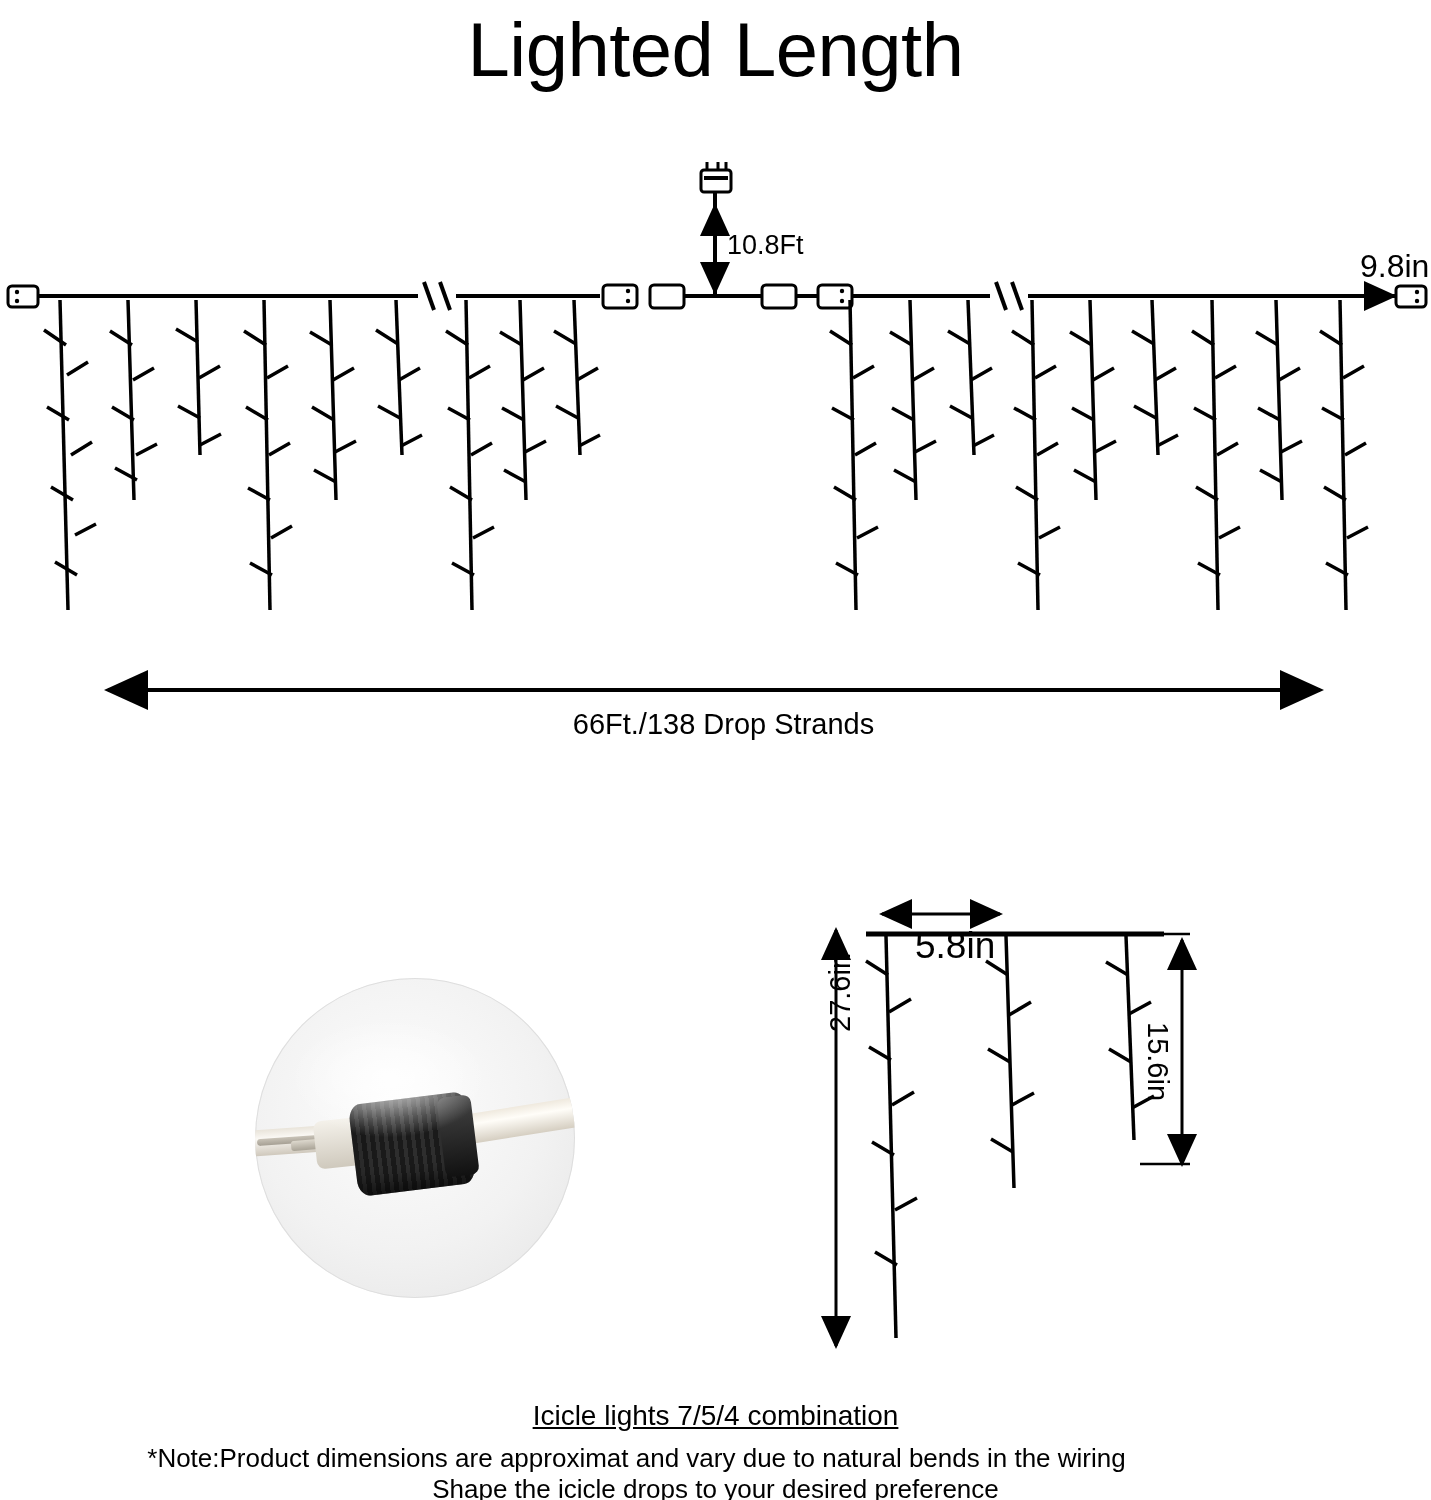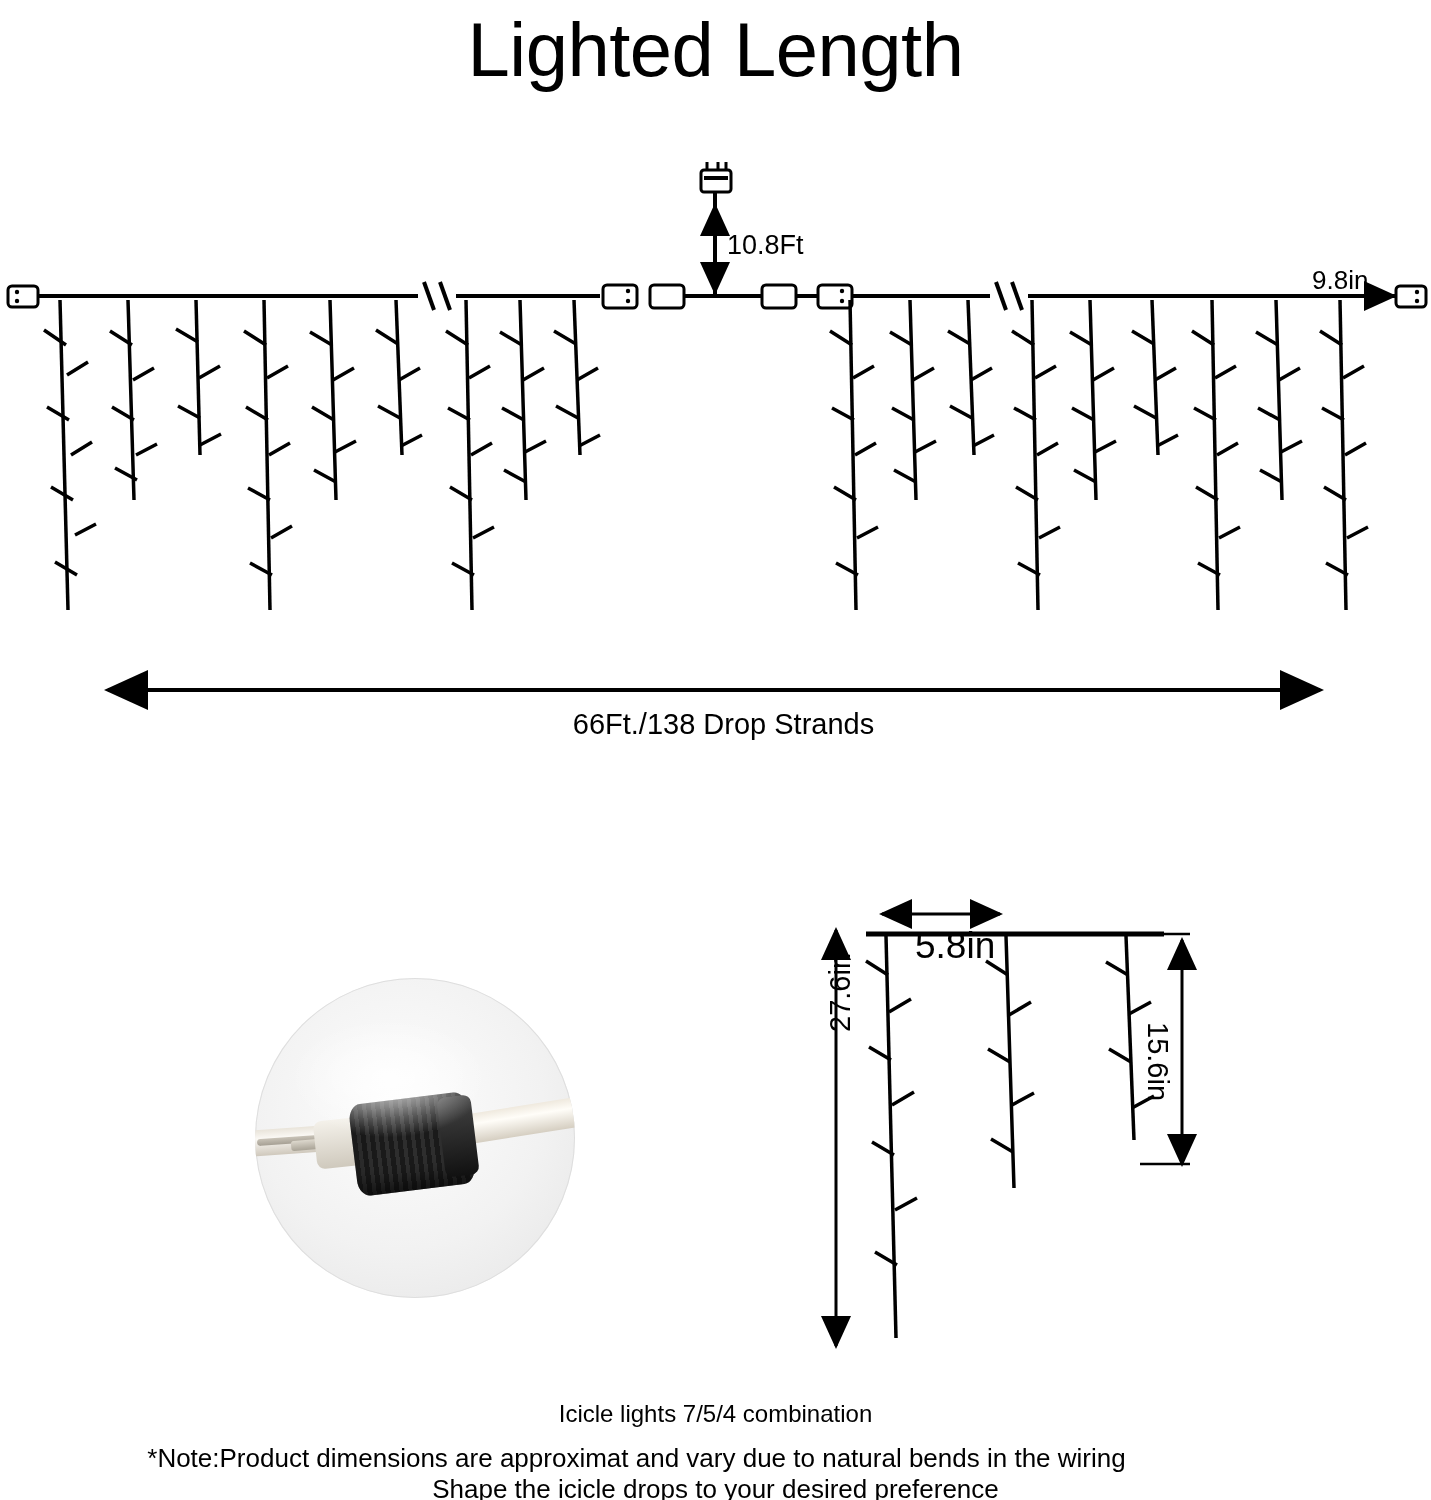--- a/index.html
+++ b/index.html
@@ -38,42 +38,43 @@
     top: 0;
     width: 1431px;
     height: 1500px;
   }
   .lbl {
     position: absolute;
     font-size: 27px;
     white-space: nowrap;
   }
   #label-drop-height { left: 727px; top: 230px; }
-  #label-end-gap { left: 1312px; top: 248px; font-size: 26px; margin-top: 17px; }
+  #label-end-gap { left: 1360px; top: 248px; font-size: 32px; }
   #label-total-length {
     left: 0; top: 708px; width: 1431px; text-align: center;
     font-size: 29px;
     margin-left: 8px;
   }
   #label-spacing { left: 915px; top: 925px; font-size: 37px; }
   #label-short-drop {
     left: 1174px; top: 1022px;
     font-size: 29px;
     transform: rotate(90deg);
     transform-origin: left top;
   }
   #label-long-drop {
     left: 824px; top: 1032px;
     font-size: 29px;
     transform: rotate(-90deg);
     transform-origin: left top;
   }
   #label-combination {
     left: 0; top: 1400px; width: 1431px; text-align: center;
-    font-size: 24px;
+    font-size: 28px;
+    text-decoration: underline;
   }
   #note-line-1 {
     left: 0; top: 1443px; width: 1273px; text-align: center;
     font-size: 26px;
   }
   #note-line-2 {
     left: 0; top: 1474px; width: 1431px; text-align: center;
     font-size: 26px;
   }
   

